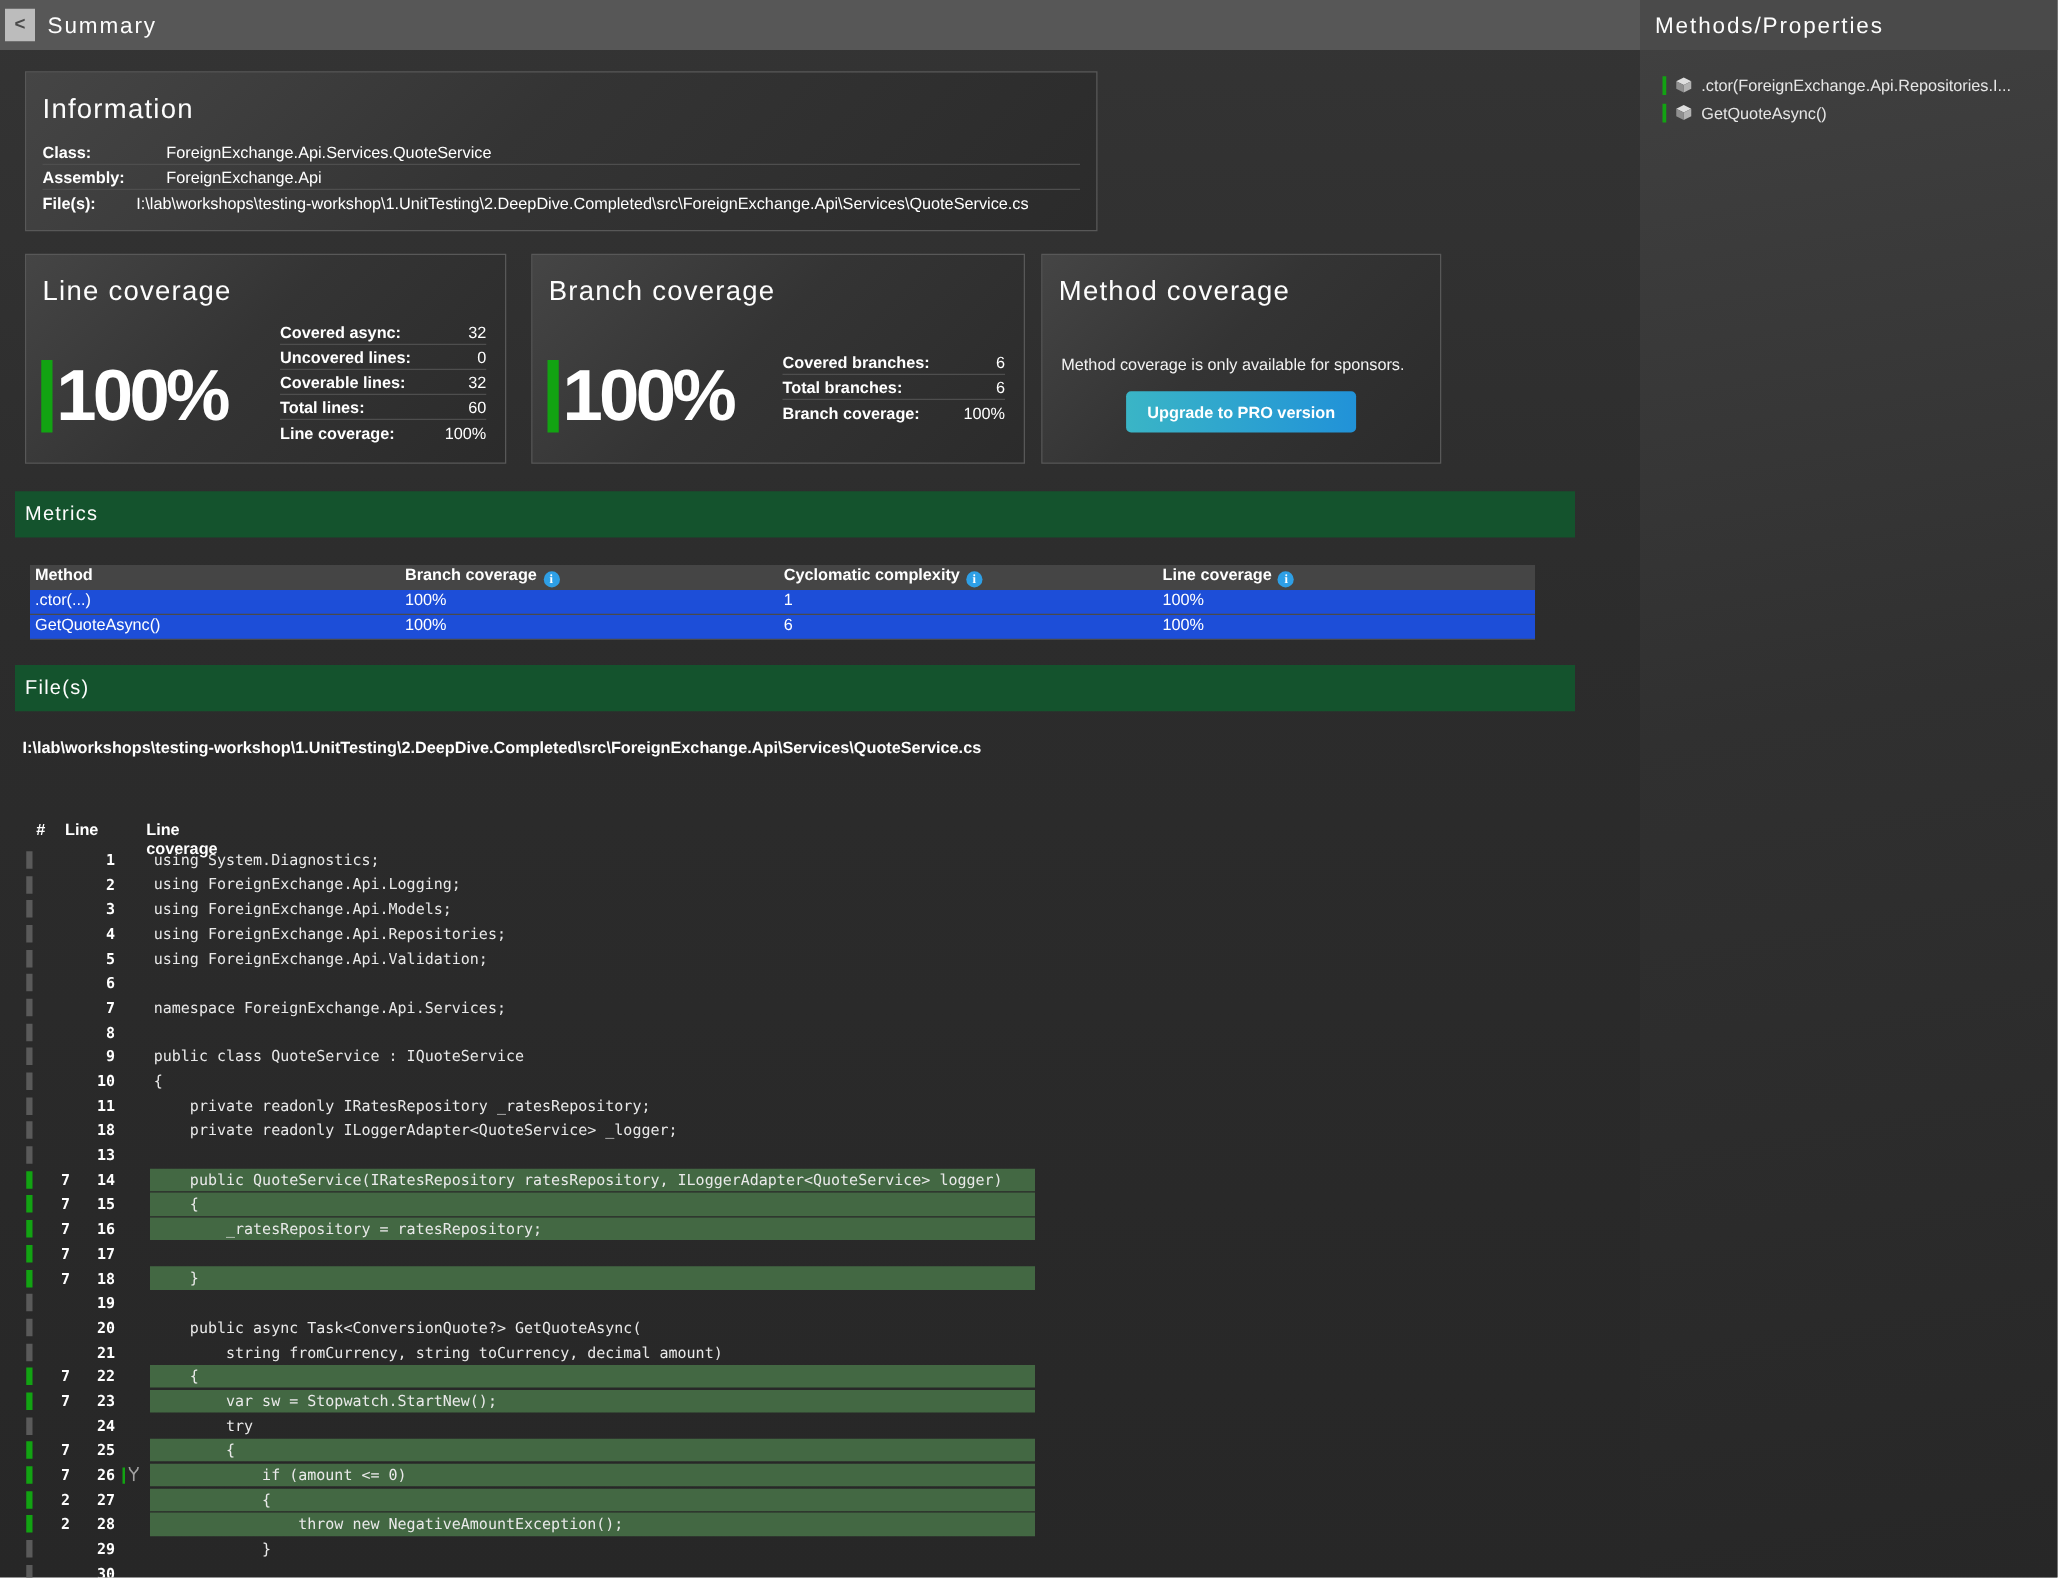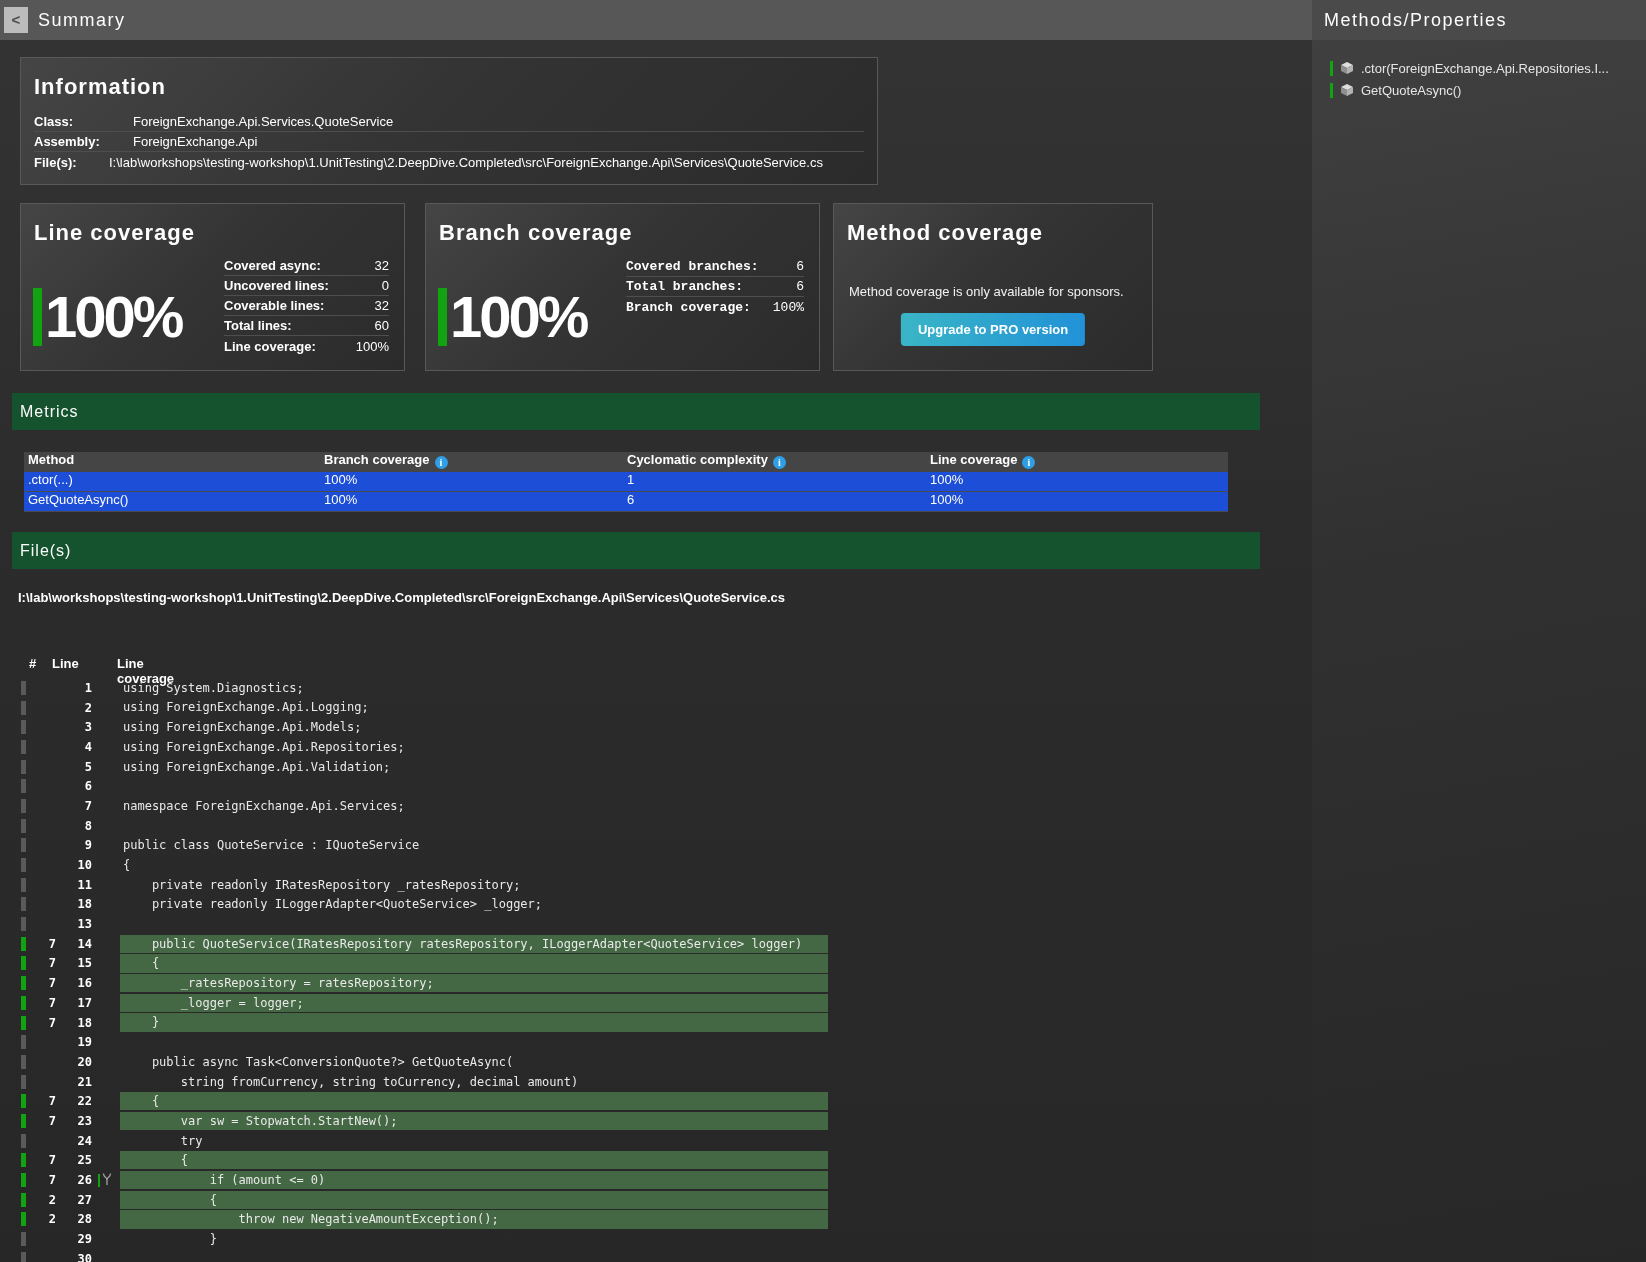--- a/index.html
+++ b/index.html
@@ -22,38 +22,38 @@
   .sidebar-header { height:40px; background:#4a4a4a; line-height:40px; padding-left:12px;
     font-size:18px; letter-spacing:1.5px; color:#fdfdfd; }
   .sidebar-items { margin-top:17px; }
   .sb-item { display:flex; align-items:center; height:22px; padding-left:18px; cursor:pointer; }
   .sb-bar { width:3px; height:15px; background:#12a312; margin-right:7px; flex:0 0 auto; }
   .sb-icon { margin-right:7px; flex:0 0 auto; display:inline-flex; }
   .sb-label { font-size:13px; color:#e6e6e6; white-space:nowrap; }
   
   .panel { position:absolute; border:1px solid #585858;
     background:linear-gradient(135deg,#454545 0%,#343434 45%,#2b2b2b 100%); }
-  .panel-title { font-size:22px; letter-spacing:1px; font-weight:700; color:#fdfdfd;
+  .panel-title { font-size:22px; letter-spacing:1px; font-weight:400; color:#fdfdfd;
     padding:16px 0 0 13px; }
   #info-panel { left:20px; top:57px; width:858px; height:128px; }
   .info-rows { margin:12px 13px 0 13px; }
   .info-row { display:flex; height:20px; align-items:center; font-size:13px; }
   .info-row.sep { border-bottom:1px solid #4e4e4e;gap:24px; }
   .info-label { width:75px; font-weight:bold; flex:0 0 auto; }
   .info-value { white-space:nowrap; }
   
   #line-card   { left:20px;  top:203px; width:385px; height:168px; }
   #branch-card { left:425px; top:203px; width:395px; height:168px; }
   #method-card { left:833px; top:203px; width:320px; height:168px; }
   .bigpct { position:absolute; left:12px; top:84px; display:flex; align-items:center; }
   .bigpct .vbar { width:9px; height:58px; background:#12a312; margin-right:3px; }
   .bigpct .pct { font-size:58px; font-weight:bold; letter-spacing:-3px; color:#fff; line-height:58px; }
   .stats { position:absolute; right:15px; width:165px; }
   #line-card .stats { top:52px; }
-  #branch-card .stats { top:53px; width:178px;font-family:Liberation Mono, monospace; }
+  #branch-card .stats { top:76px; width:178px; }
   .stat-row { display:flex; justify-content:space-between; align-items:center; height:20px; font-size:13px; }
   .stat-row:not(:last-child){ border-bottom:1px solid #4e4e4e; }
   .stat-label { font-weight:bold; }
   .method-note { position:absolute; left:15px; top:80px; font-size:13px; color:#f2f2f2; }
   .pro-btn { position:absolute; left:50%; top:109px; transform:translateX(-50%);
     padding:0 17px; height:33px; line-height:33px; border:none; border-radius:4px;
     background:linear-gradient(90deg,#3ab5c6 0%,#2192d8 100%);
     color:#fff; font-weight:bold; font-size:13px; font-family:"Liberation Sans",sans-serif; cursor:pointer; white-space:nowrap; }
   
   .section-bar { position:absolute; left:12px; width:1248px; height:37px; background:#14532d;
@@ -342,21 +342,20 @@
       <span class="hits">7</span>
       <span class="lineno">16</span>
       <span class="branchcol"></span>
       <span class="codecell cov">        _ratesRepository = ratesRepository;</span>
     </div>
     <div class="code-row">
       <span class="ind cov"></span>
       <span class="hits">7</span>
       <span class="lineno">17</span>
       <span class="branchcol"></span>
-      <span class="codecell cov">        _logger = logger;</span>
     </div>
     <div class="code-row">
       <span class="ind cov"></span>
       <span class="hits">7</span>
       <span class="lineno">18</span>
       <span class="branchcol"></span>
       <span class="codecell cov">    }</span>
     </div>
     <div class="code-row">
       <span class="ind"></span>

